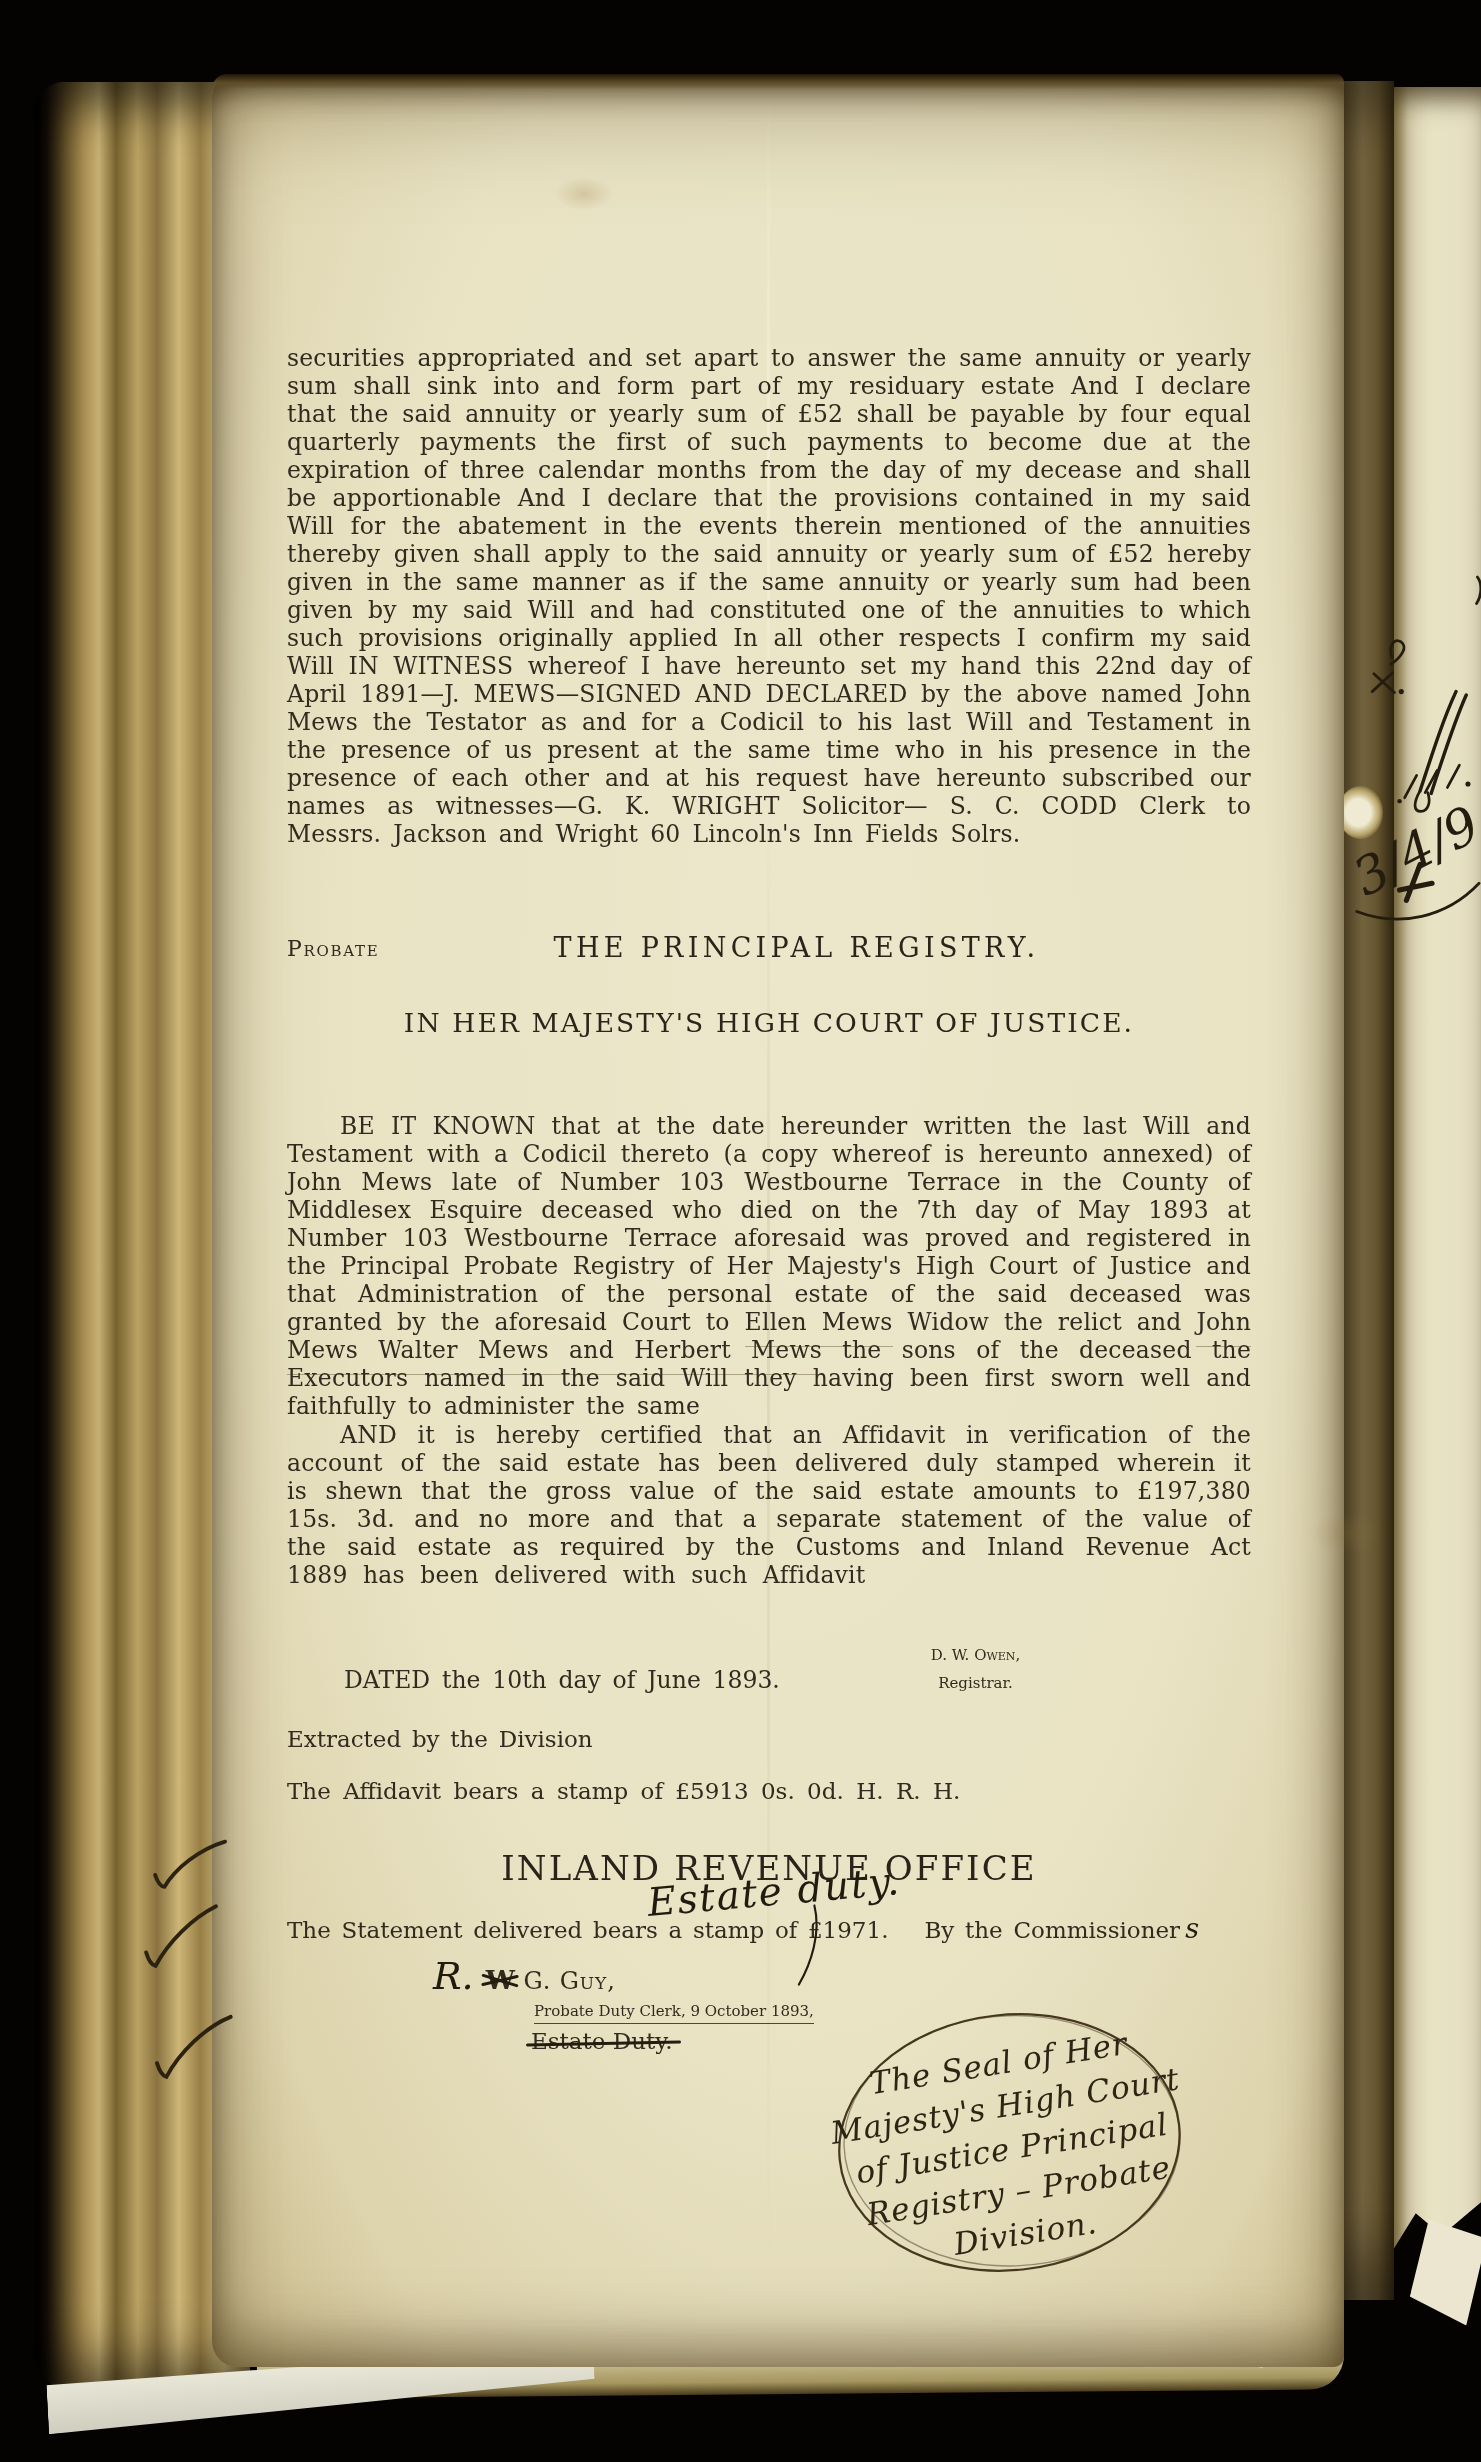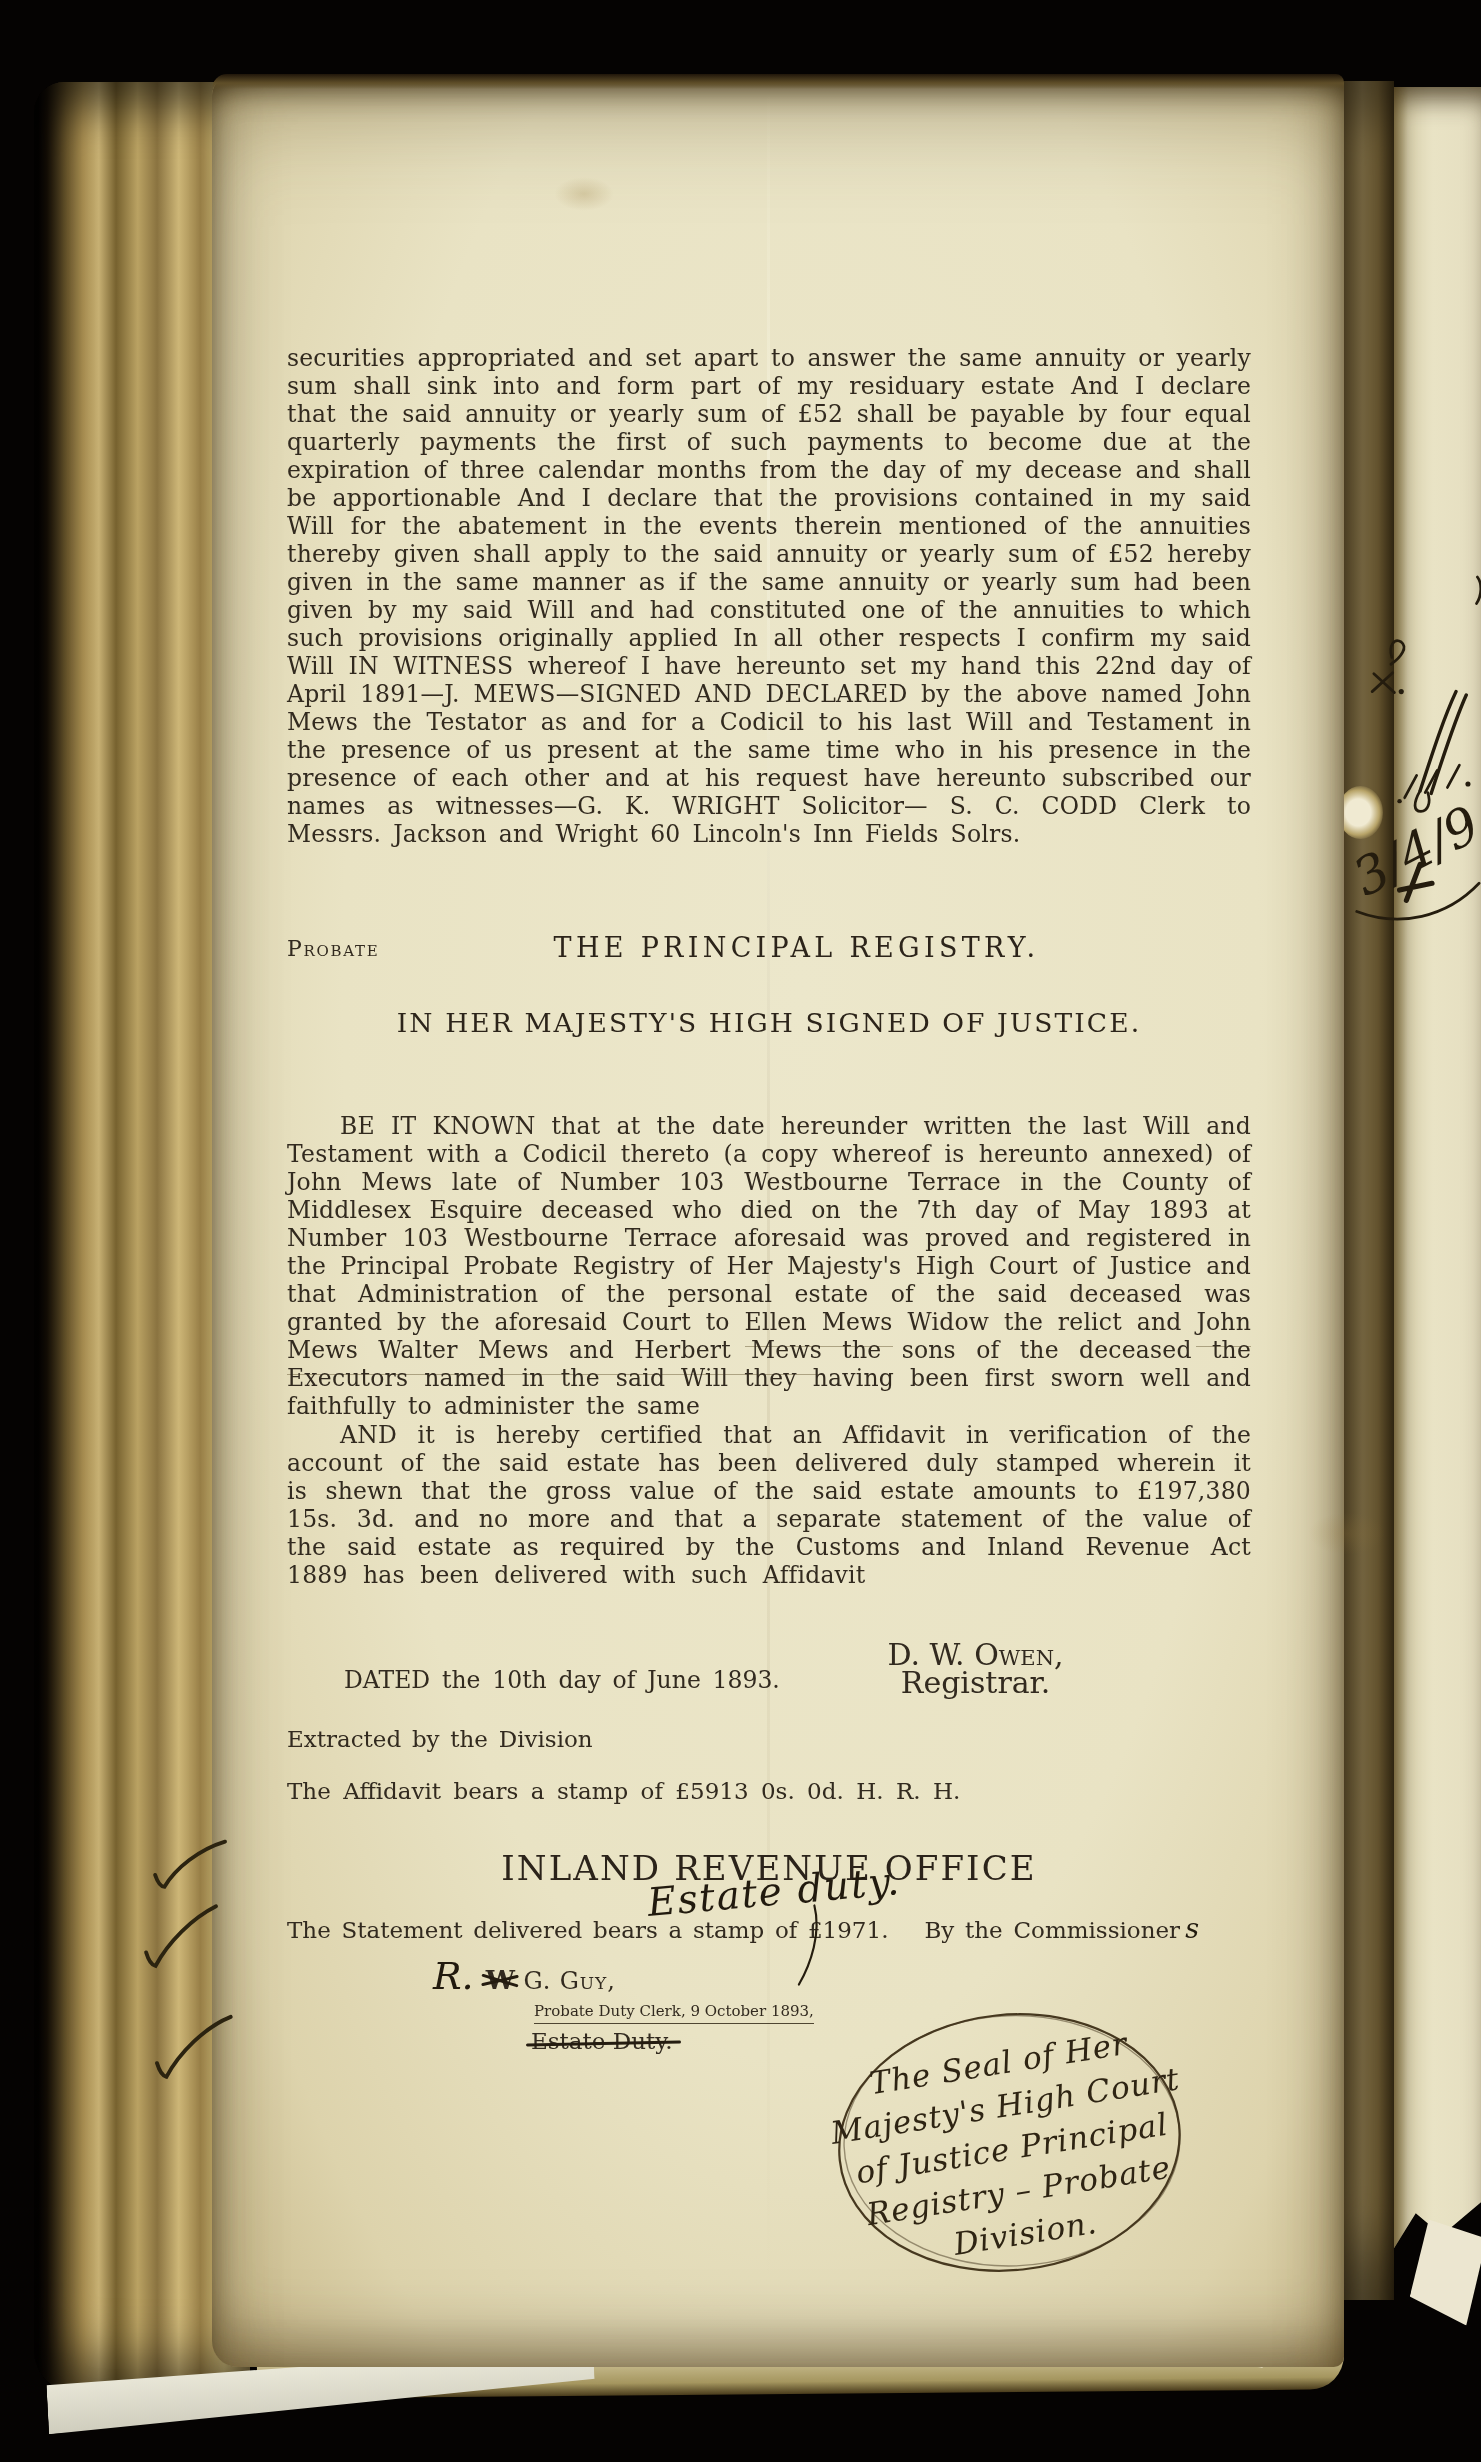--- a/index.html
+++ b/index.html
@@ -53,21 +53,21 @@
   .para{font-size:23.5px;line-height:28px;text-align:justify;word-spacing:4.3px;letter-spacing:0.2px;}
   .codicil-para{top:246px;}
   .grant-para{top:1014px;text-indent:53px;}
   .affidavit-para{top:1323px;text-indent:53px;word-spacing:7.7px;}
   .pencil-underline{border-bottom:1.7px solid rgba(112,98,62,.5);padding-bottom:10px;}
   .heading-row{top:858px;height:34px;}
   .probate-label{position:absolute;left:0;top:4.3px;font-variant-caps:small-caps;font-size:22px;letter-spacing:1.7px;}
   .registry-heading{text-align:center;padding-left:55px;font-size:27px;letter-spacing:4.3px;color:#2c241a;}
   .court-heading{top:933px;text-align:center;font-size:26.5px;letter-spacing:2.1px;color:#2c241a;}
   .dated-line{top:1592px;font-size:23.5px;padding-left:57px;word-spacing:4.3px;}
-  .registrar-block{top:1567px;left:586px;width:205px;text-align:center;font-size:30px;line-height:28px;}
+  .registrar-block{top:1567px;left:586px;width:205px;text-align:center;font-size:15px;line-height:28px;}
   .registrar-name,.guy-name{font-variant-caps:small-caps;}
   .extracted-line{top:1652px;font-size:23px;word-spacing:3.4px;}
   .affstamp-line{top:1704px;font-size:23px;word-spacing:5.1px;}
   .iro-heading{top:1774px;text-align:center;font-size:34px;letter-spacing:2.1px;color:#2b231a;}
   .statement-line{top:1839px;font-size:23px;word-spacing:3.4px;}
   .commissioner{margin-left:36px;}
   .sig-row{top:1880px;left:146px;display:flex;align-items:baseline;}
   .clerk-line{top:1928px;left:247px;font-size:15px;width:auto;}
   .clerk-underline{border-bottom:1.7px solid rgba(40,30,14,.8);padding-bottom:2.6px;}
   .struck-duty{top:1954px;left:244px;font-size:23px;width:auto;position:absolute;}
@@ -120,21 +120,21 @@
 
     <div class="content">
 
       <p class="para codicil-para">securities appropriated and set apart to answer the same annuity or yearly sum shall sink into and form part of my residuary estate  And I declare that the said annuity or yearly sum of £52 shall be payable by four equal quarterly payments the first of such payments to become due at the expiration of three calendar months from the day of my decease and shall be apportionable And I declare that the provisions contained in my said Will for the abatement in the events therein mentioned of the annuities thereby given shall apply to the said annuity or yearly sum of £52 hereby given in the same manner as if the same annuity or yearly sum had been given by my said Will and had constituted one of the annuities to which such provisions originally applied In all other respects I confirm my said Will  IN WITNESS whereof I have hereunto set my hand this 22nd day of April 1891—J. MEWS—SIGNED AND DECLARED by the above named John Mews the Testator as and for a Codicil to his last Will and Testament in the presence of us present at the same time who in his presence in the presence of each other and at his request have hereunto subscribed our names as witnesses—G. K. WRIGHT Solicitor— S. C. CODD Clerk to Messrs. Jackson and Wright 60 Lincoln's Inn Fields Solrs.</p>
 
       <div class="heading-row">
         <span class="probate-label">Probate</span>
         <div class="registry-heading">THE PRINCIPAL REGISTRY.</div>
       </div>
 
-      <div class="court-heading">IN HER MAJESTY'S HIGH SIGNED OF JUSTICE.</div>
+      <div class="court-heading">IN HER MAJESTY'S HIGH COURT OF JUSTICE.</div>
 
       <p class="para grant-para"><span>BE IT KNOWN that at the date hereunder written the last Will and Testament with a Codicil thereto (a copy whereof is hereunto annexed) of John Mews late of Number 103 Westbourne Terrace in the County of Middlesex Esquire deceased who died on the 7th day of May 1893 at Number 103 Westbourne Terrace aforesaid was proved and registered in the Principal Probate Registry of Her Majesty's High Court of Justice and that Administration of the personal estate of the said deceased was granted by the aforesaid Court to </span><span class="pencil-underline">Ellen Mews</span><span> Widow the relict and </span><span class="pencil-underline">John Mews Walter Mews and Herbert Mews</span><span> the sons of the deceased the Executors named in the said Will they having been first sworn well and faithfully to administer the same</span></p>
 
       <p class="para affidavit-para">AND it is hereby certified that an Affidavit in verification of the account of the said estate has been delivered duly stamped wherein it is shewn that the gross value of the said estate amounts to £197,380 15s. 3d. and no more and that a separate statement of the value of the said estate as required by the Customs and Inland Revenue Act 1889 has been delivered with such Affidavit</p>
 
       <div class="dated-line">DATED the 10th day of June 1893.</div>
 
       <div class="registrar-block">
         <div class="registrar-name">D. W. Owen,</div>
         <div>Registrar.</div>

